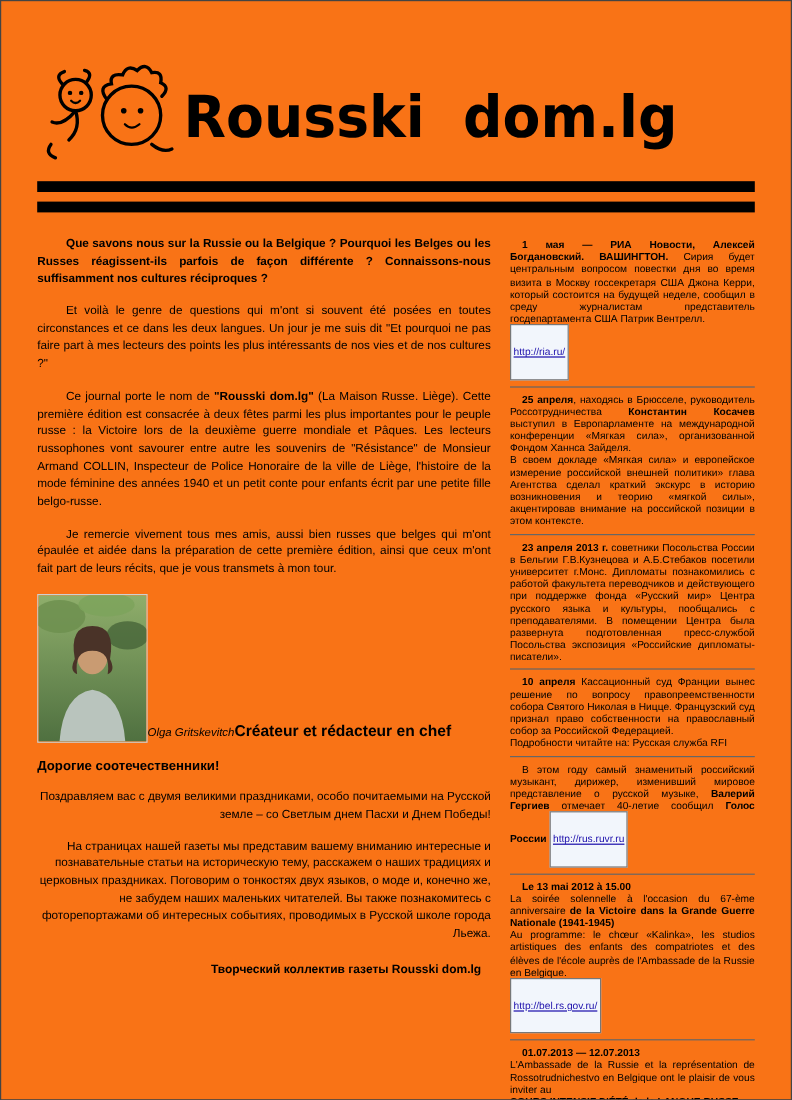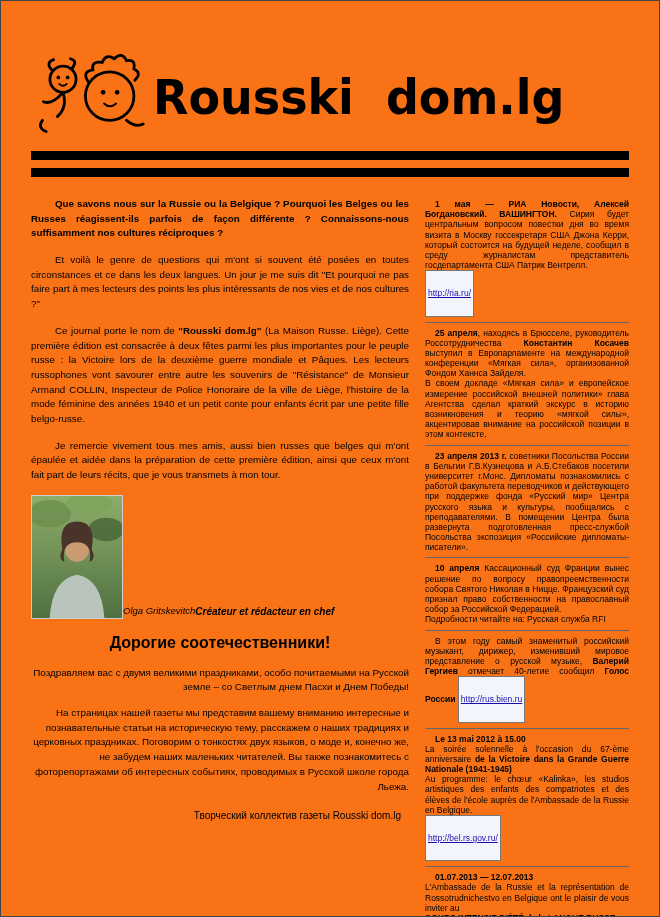--- a/index.html
+++ b/index.html
@@ -20,24 +20,24 @@
   }
   .bar { height:9px; background:var(--bar,#000); margin-top:8px; }
   .tagline { text-align:center; font-weight:bold; font-size:15px; letter-spacing:.4px; word-spacing:5px; padding:7px 0 6px; }
   .content { display:flex; gap:16px; margin-top:20px; }
   .col-left { width:378px; flex:0 0 auto; font-size:9.8px; line-height:1.5; }
   .fr-par { text-align:justify; text-indent:24px; margin-bottom:12px; }
   .b { font-weight:bold; }
   .photo-row { display:flex; flex-direction:row; align-items:flex-end; margin:2px 2px 6px 0; }
   .photo { width:92px; height:124px; display:block; border:1px solid #cfcfcf; }
   .caption-name { font-style:italic; font-size:9.5px; margin-top:3px; }
-  .caption-role { font-style:italic; font-weight:bold; font-size:10px; }
-  .ru-heading { text-align:center; font-weight:bold; font-size:16px; margin:12px 0 11px; }
+  .caption-role { font-weight:bold; font-size:13px; }
+  .ru-heading { font-weight:bold; font-size:11px; margin:12px 0 11px; }
   .ru-par { text-align:right; margin-bottom:11px; }
-  .signature { text-align:right; font-weight:normal; font-size:10px; margin-top:14px; padding-right:8px; }
+  .signature { text-align:right; font-weight:bold; font-size:10px; margin-top:14px; padding-right:8px; }
   .col-right { flex:1; font-size:8.5px; line-height:1.2; text-align:justify; }
   .news-item { text-indent:10px; margin:2px 0; }
   .news-sep { border-top:1px solid #666; margin:5px 0; }
   .link-box { display:inline-block; border:1px solid #777; padding:17px 2px; text-indent:0; background:#f2f6fc; }
   .link-box a { color:var(--link,#1a0dab); text-decoration:underline; }
 </style>
 </head>
 <body>
 
 <div class="page">
@@ -110,21 +110,21 @@
 
     <aside class="col-right">
         <div class="news-item"><span class="b">1 мая — РИА Новости, Алексей Богдановский. ВАШИНГТОН.</span><span> Сирия будет центральным вопросом повестки дня во время визита в Москву госсекретаря США Джона Керри, который состоится на будущей неделе, сообщил в среду журналистам представитель госдепартамента США Патрик Вентрелл.</span><br><span class="link-box"><a href="#">http://ria.ru/</a></span></div>
         <div class="news-sep"></div>
         <div class="news-item"><span class="b">25 апреля</span><span>, находясь в Брюсселе, руководитель Россотрудничества </span><span class="b">Константин Косачев</span><span> выступил в Европарламенте на международной конференции «Мягкая сила», организованной Фондом Ханнса Зайделя.</span><br><span>В своем докладе «Мягкая сила» и европейское измерение российской внешней политики» глава Агентства сделал краткий экскурс в историю возникновения и теорию «мягкой силы», акцентировав внимание на российской позиции в этом контексте.</span></div>
         <div class="news-sep"></div>
         <div class="news-item"><span class="b">23 апреля 2013 г.</span><span> советники Посольства России в Бельгии Г.В.Кузнецова и А.Б.Стебаков посетили университет г.Монс. Дипломаты познакомились с работой факультета переводчиков и действующего при поддержке фонда «Русский мир» Центра русского языка и культуры, пообщались с преподавателями. В помещении Центра была развернута подготовленная пресс-службой Посольства экспозиция «Российские дипломаты-писатели».</span></div>
         <div class="news-sep"></div>
         <div class="news-item"><span class="b">10 апреля</span><span> Кассационный суд Франции вынес решение по вопросу правопреемственности собора Святого Николая в Ницце. Французский суд признал право собственности на православный собор за Российской Федерацией.</span><br><span>Подробности читайте на: Русская служба RFI</span></div>
         <div class="news-sep"></div>
-        <div class="news-item"><span>В этом году самый знаменитый российский музыкант, дирижер, изменивший мировое представление о русской музыке, </span><span class="b">Валерий Гергиев</span><span> отмечает 40-летие сообщил </span><span class="b">Голос России</span><span> </span><span class="link-box"><a href="#">http://rus.bien.ru</a></span></div>
+        <div class="news-item"><span>В этом году самый знаменитый российский музыкант, дирижер, изменивший мировое представление о русской музыке, </span><span class="b">Валерий Гергиев</span><span> отмечает 40-летие сообщил </span><span class="b">Голос России</span><span> </span><span class="link-box"><a href="#">http://rus.ruvr.ru</a></span></div>
         <div class="news-sep"></div>
         <div class="news-item"><span class="b">Le 13 mai 2012 à 15.00</span><br><span>La soirée solennelle à l'occasion du 67-ème anniversaire </span><span class="b">de la Victoire dans la Grande Guerre Nationale (1941-1945)</span><br><span>Au programme: le chœur «Kalinka», les studios artistiques des enfants des compatriotes et des élèves de l'école auprès de l'Ambassade de la Russie en Belgique.</span><br><span class="link-box"><a href="#">http://bel.rs.gov.ru/</a></span></div>
         <div class="news-sep"></div>
         <div class="news-item"><span class="b">01.07.2013 — 12.07.2013</span><br><span>L'Ambassade de la Russie et la représentation de Rossotrudnichestvo en Belgique ont le plaisir de vous inviter au</span><br><span class="b">COURS INTENSIF D'ÉTÉ de la LANGUE RUSSE</span><br><span>Les inscriptions - du 15 avril au 21 juin 2013</span><br><span>Plus d'info </span><span class="link-box"><a href="#">http://bel.rs.gov.ru/ru/node/768</a></span></div>
       </aside>
 
   </main>
 </div>
 
 </body></html>

